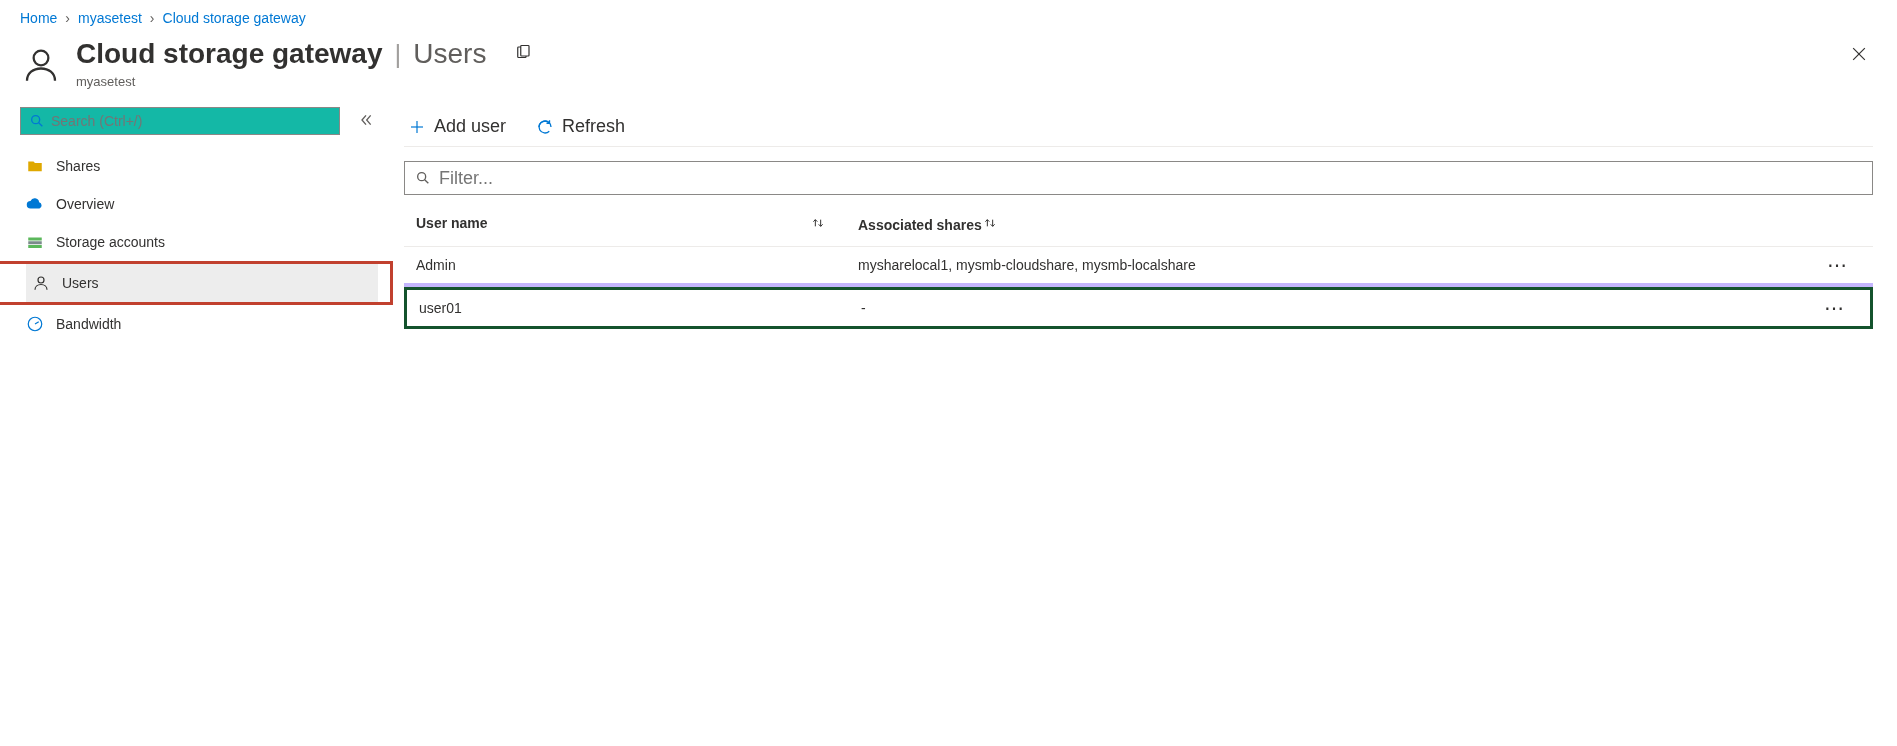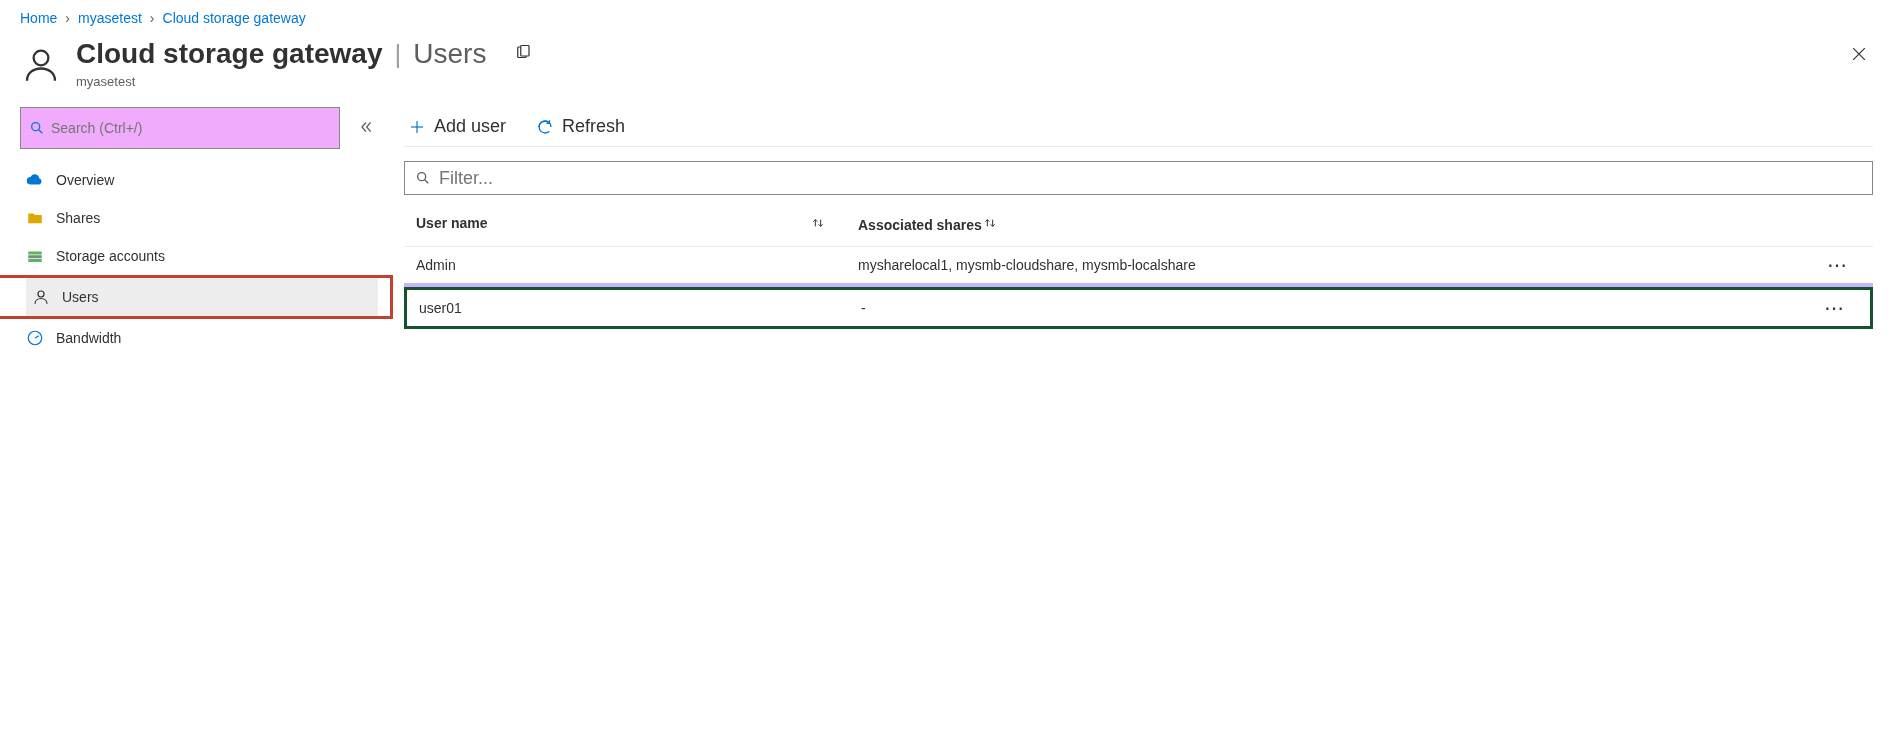--- a/index.html
+++ b/index.html
@@ -63,23 +63,23 @@
   .sidebar {
     width: 390px;
     padding: 0 12px 0 20px;
     flex-shrink: 0;
   }
   .search-row { display:flex; align-items:center; gap:14px; margin-bottom:12px;}
   .search-box {
     flex:1;
     display:flex; align-items:center;
     border:1px solid #8a8886;
-    height:42px; padding:0 8px;
+    height:28px; padding:0 8px;
     color:#605e5c;
-    background:#f0abfc;
+    background:#14b8a6;
   }
   .search-box svg { margin-right:6px; flex-shrink:0; }
   .search-box input {
     border:none; outline:none; flex:1; font-size:14px; font-family:inherit;
     color:#323130; background:transparent;
   }
   .collapse-btn { cursor:pointer; color:#605e5c; padding:4px;}
   .nav-item {
     display:flex; align-items:center;
     height:38px; padding:0 6px;
@@ -204,33 +204,33 @@
         <svg width="16" height="16" viewBox="0 0 24 24" fill="none" stroke="#605e5c" stroke-width="2">
           <polyline points="12,5 6,12 12,19"></polyline>
             <polyline points="19,5 13,12 19,19"></polyline>
         </svg>
       </span>
     </div>
 
     <div class="nav-item">
       <span class="nav-icon">
         <svg width="18" height="18" viewBox="0 0 24 24">
-            <path fill="#0078d4" d="M6 18a5 5 0 010-10 6 6 0 0111.5 1.5A4.5 4.5 0 0118 18H6z"></path>
-          </svg>
-      </span>
-      <span>Overview</span>
+            <path fill="#dfa800" d="M3 6h7l2 2h9v11H3z"></path>
+          </svg>
+      </span>
+      <span>Shares</span>
     </div>
 
     <div class="nav-item">
       <span class="nav-icon">
         <svg width="18" height="18" viewBox="0 0 24 24">
-            <path fill="#dfa800" d="M3 6h7l2 2h9v11H3z"></path>
-          </svg>
-      </span>
-      <span>Shares</span>
+            <path fill="#0078d4" d="M6 18a5 5 0 010-10 6 6 0 0111.5 1.5A4.5 4.5 0 0118 18H6z"></path>
+          </svg>
+      </span>
+      <span>Overview</span>
     </div>
 
     <div class="nav-item">
       <span class="nav-icon">
         <svg width="18" height="18" viewBox="0 0 24 24">
             <rect x="3" y="6" width="18" height="4" fill="#5bb75b"></rect>
             <rect x="3" y="11" width="18" height="4" fill="#7b8a8b"></rect>
             <rect x="3" y="16" width="18" height="4" fill="#5bb75b"></rect>
           </svg>
       </span>

